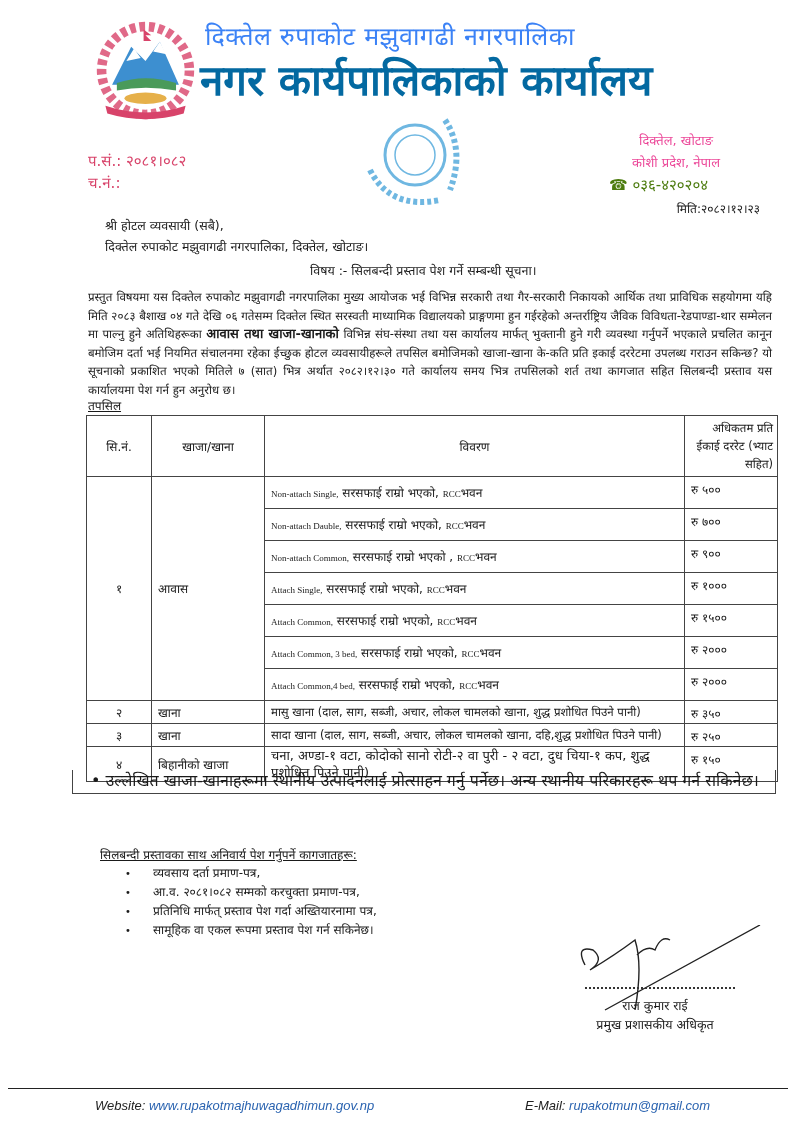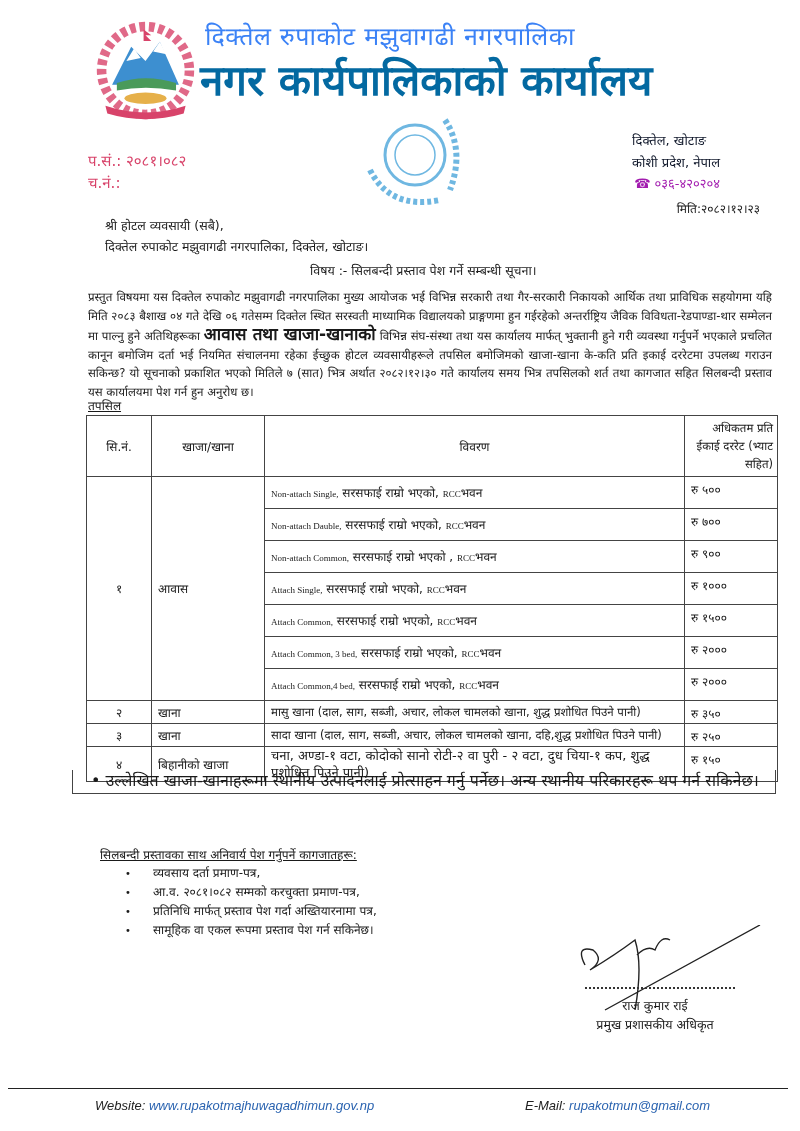--- a/index.html
+++ b/index.html
@@ -2,29 +2,29 @@
 <html><head>
 <meta charset="utf-8">
 <style>
   html, body { margin: 0; padding: 0; background: #ffffff; }
   body { width: 800px; height: 1131px; position: relative; overflow: hidden;
          font-family: "DejaVu Sans", sans-serif; color: #1a1a1a; }
   .abs { position: absolute; }
   .logo { left: 88px; top: 18px; width: 115px; height: 105px; }
   .hdr1 { left: 205px; top: 18px; font-size: 25px; color: #3b82f6; letter-spacing: 0.5px; white-space: nowrap; }
   .hdr2 { left: 200px; top: 50px; font-size: 42px; color: #0369a1; white-space: nowrap; font-weight: bold; }
-  .addr { right: 80px; top: 130px; text-align: left; font-size: 13px; color: #0f172a; line-height: 22px; }
-  .phone { right: 80px; top: 152px; font-size: 13px; color: #a21caf; white-space: nowrap; }
+  .addr { right: 80px; top: 130px; text-align: center; font-size: 13px; color: #ec4899; line-height: 22px; }
+  .phone { right: 92px; top: 152px; font-size: 15px; color: #4d7c0f; white-space: nowrap; }
   .refno { left: 88px; top: 150px; font-size: 15px; color: #d8436a; line-height: 22px; }
   .stamp { left: 350px; top: 100px; width: 130px; height: 120px; opacity: 0.75; }
   .date { right: 40px; top: 200px; font-size: 12px; color: #1a1a1a; }
   .addressee { left: 105px; top: 215px; font-size: 12.5px; line-height: 21px; }
   .subject { left: 310px; top: 262px; font-size: 12.5px; }
   .para { left: 88px; top: 288px; width: 684px; font-size: 11.6px; line-height: 18.6px; text-align: justify; }
-  .para b { font-weight: bold; font-size: 17px; }
+  .para b { font-weight: bold; font-size: 13px; }
   .tapsil { left: 88px; top: 397px; font-size: 12px; text-decoration: underline; }
   table.rates { position: absolute; left: 86px; top: 415px; width: 692px; border-collapse: collapse; font-size: 12px; }
   table.rates td, table.rates th { border: 1.5px solid #444; padding: 0 6px; }
   table.rates th { font-weight: normal; height: 56px; text-align: center; }
   table.rates th.rate-h { text-align: right; line-height: 18px; font-size: 11.5px; padding: 2px 4px; }
   .sn { width: 52px; text-align: center; }
   .cat { width: 100px; }
   .rate { width: 80px; vertical-align: top; padding-top: 4px !important; font-size: 12px; }
   .sub-row td.desc { height: 31px; font-size: 12px; }
   .desc .en { font-family: "Liberation Serif", serif; font-size: 9px; }

